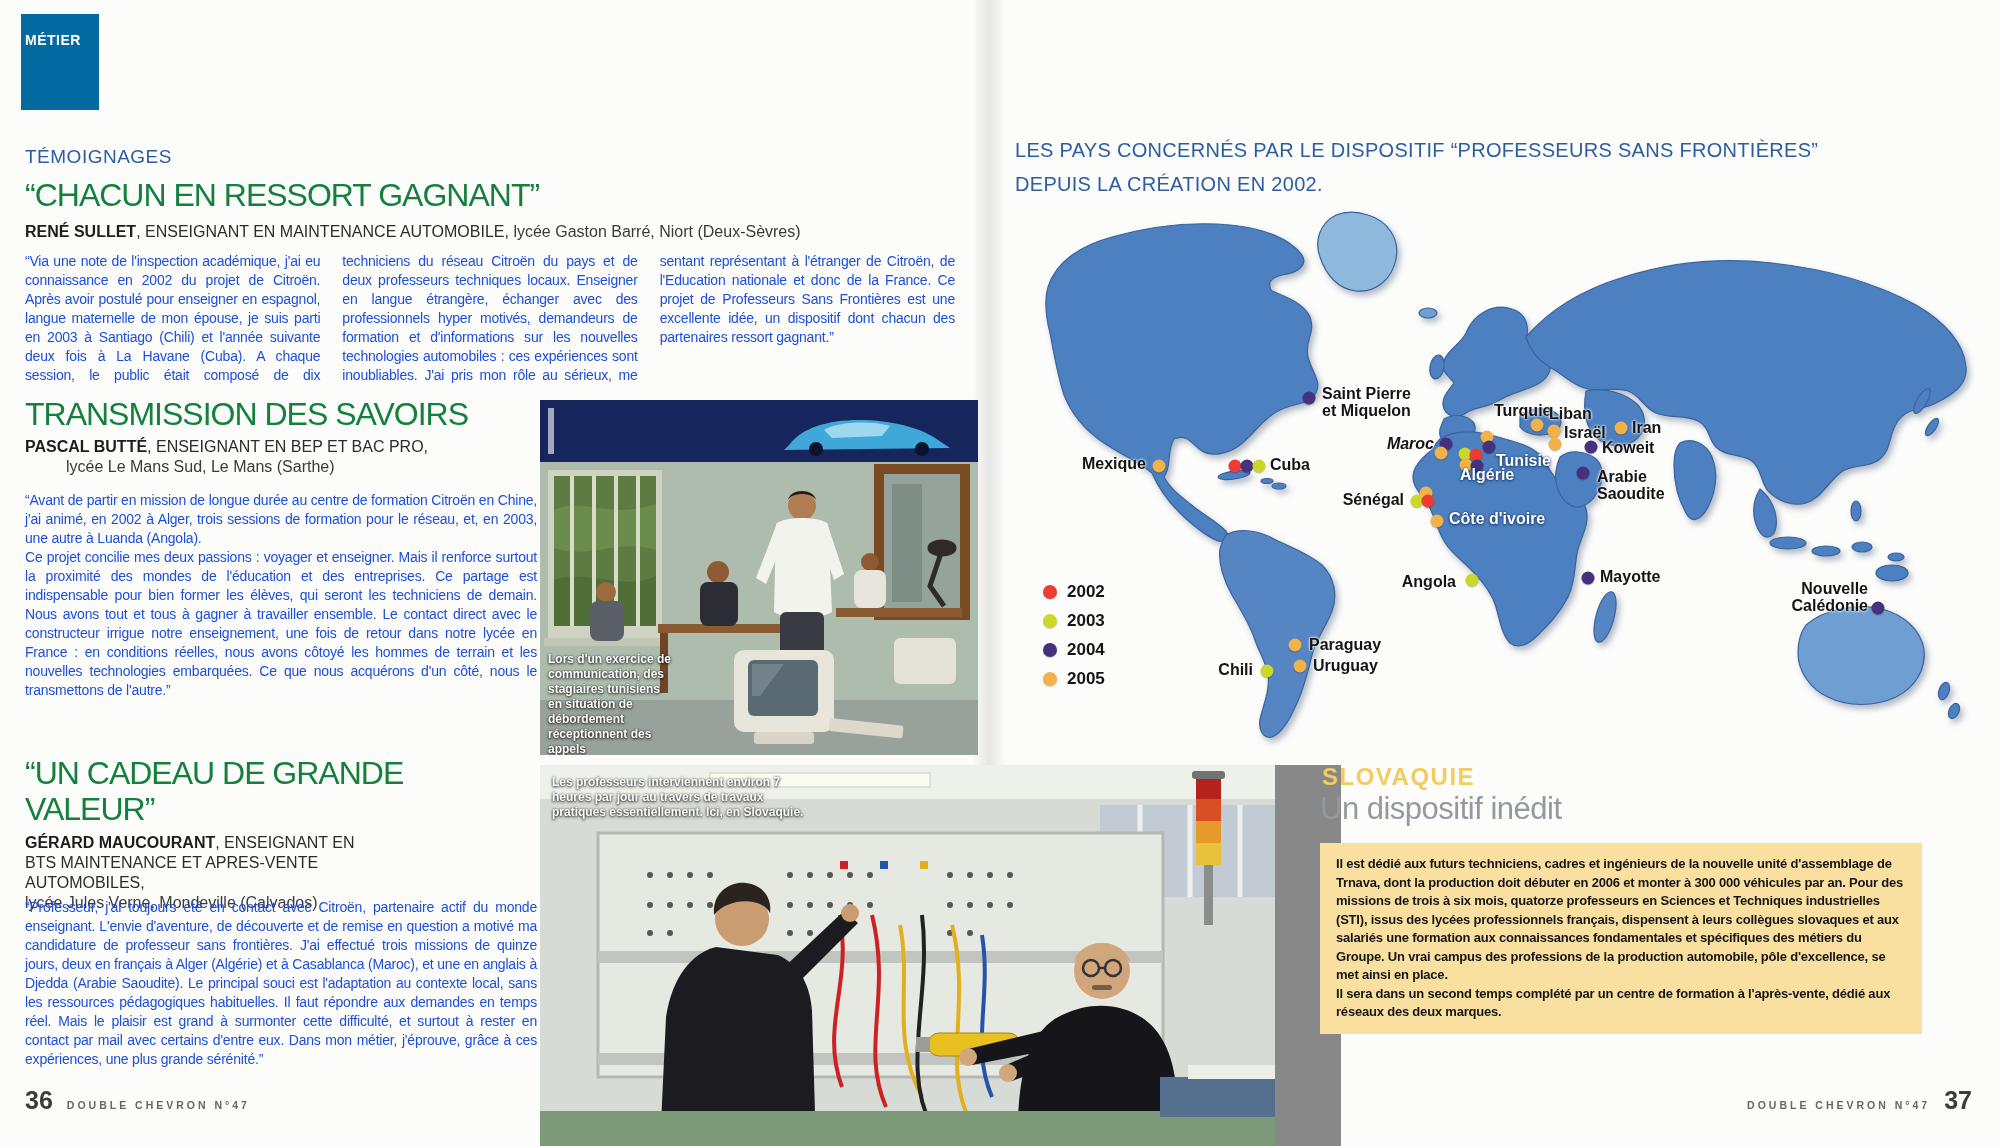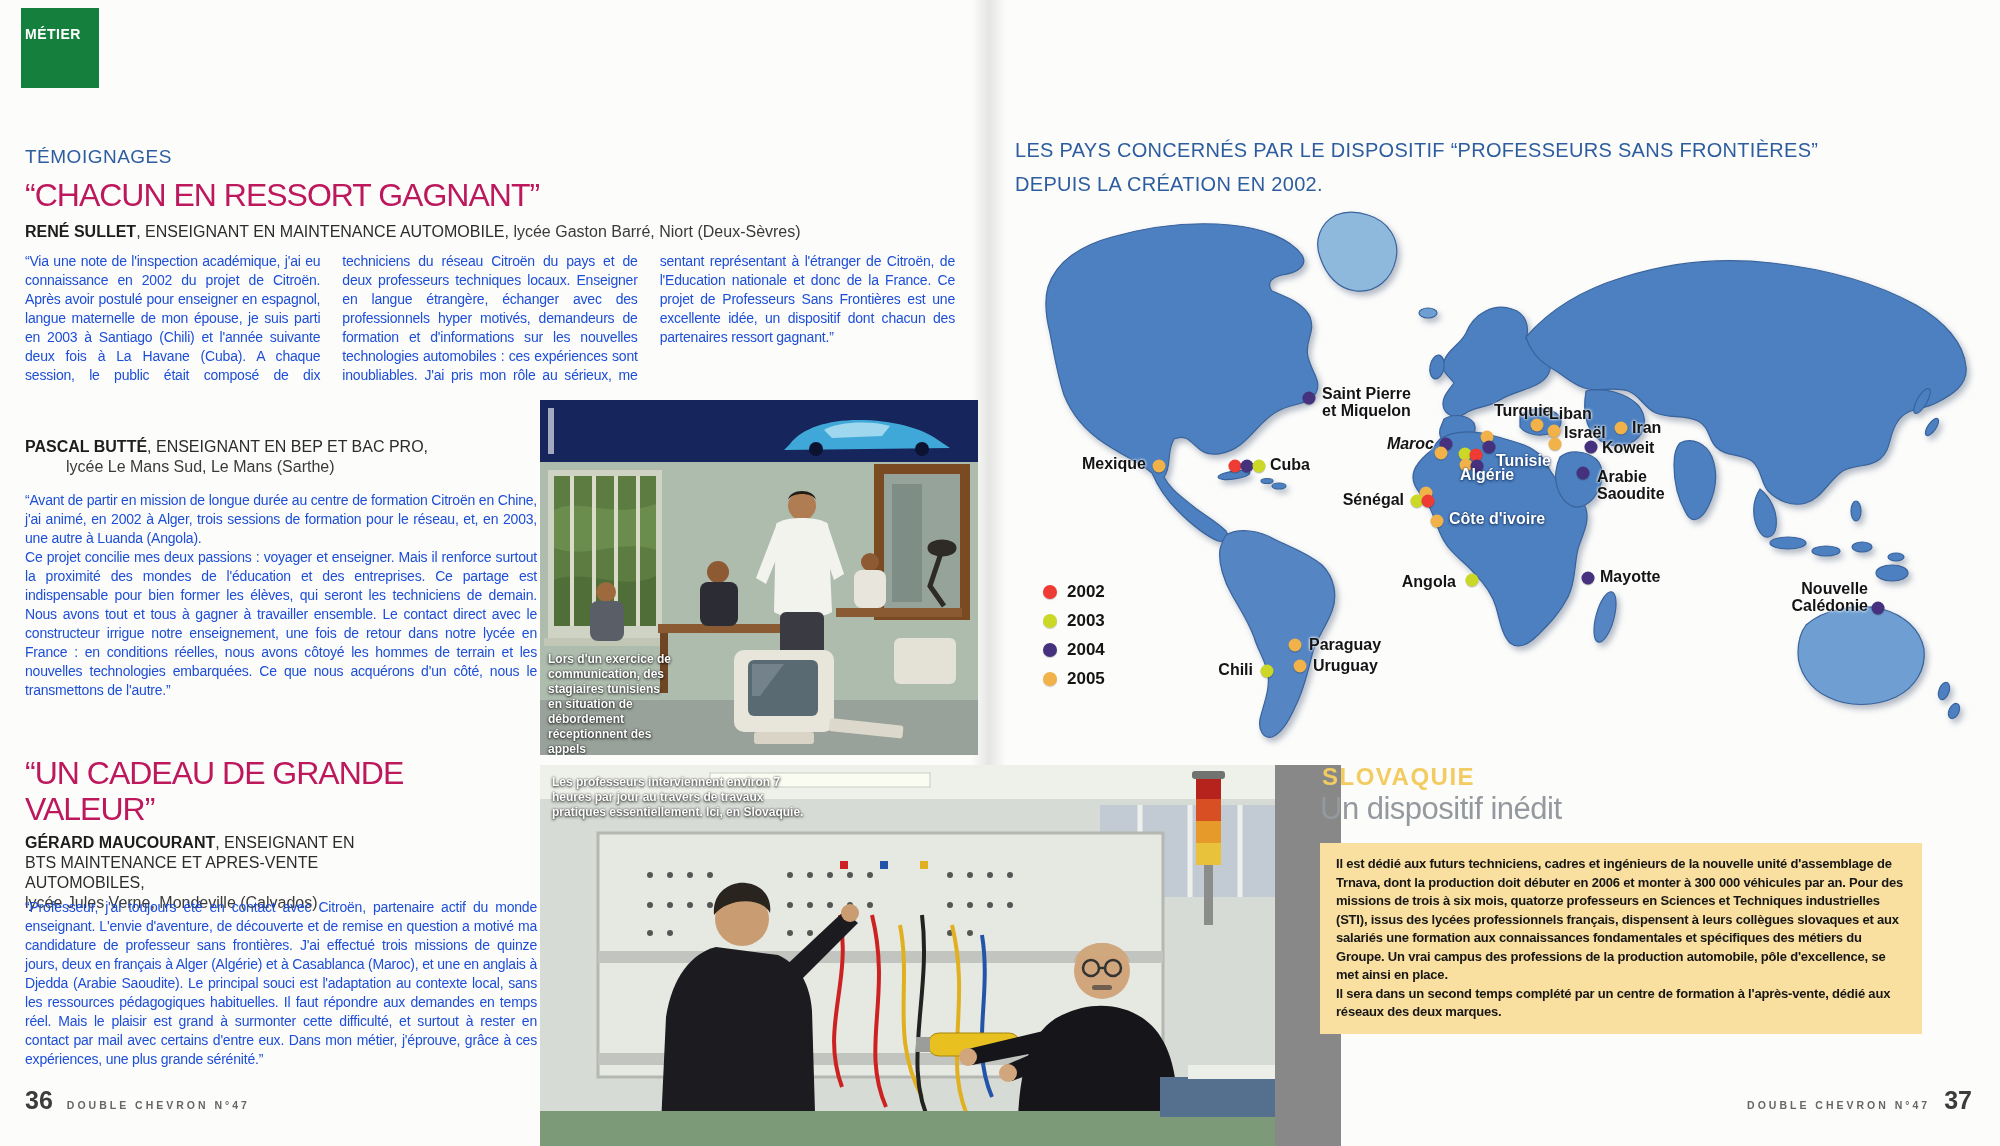--- a/index.html
+++ b/index.html
@@ -5,26 +5,26 @@
   html,body{margin:0;padding:0;background:#e8e8e6;}
   #page{position:relative;width:2000px;height:1146px;background:#fcfcfb;overflow:hidden;
         font-family:"Liberation Sans",sans-serif;color:#222;}
   .abs{position:absolute;}
 
   
   #gutter{left:972px;top:0;width:34px;height:1146px;
           background:linear-gradient(90deg,rgba(0,0,0,0),rgba(90,90,90,.14) 50%,rgba(0,0,0,0));}
 
   
-  #metier-tab{left:21px;top:8px;width:78px;height:80px;background:#15803d;}
+  #metier-tab{left:21px;top:14px;width:78px;height:96px;background:#0369a1;}
   #metier-tab span{display:block;padding:18px 0 0 4px;color:#fff;font-weight:bold;font-size:14px;letter-spacing:.5px;}
 
   
   .kicker{color:#2d5d9f;font-size:19px;font-weight:500;letter-spacing:.5px;}
-  .headline{color:#be185d;font-size:32px;font-weight:500;letter-spacing:-1px;line-height:36px;}
+  .headline{color:#15803d;font-size:32px;font-weight:500;letter-spacing:-1px;line-height:36px;}
   .byline{font-size:16px;line-height:20px;color:#333;}
   .byline .bname{font-weight:bold;color:#1d1d1d;}
   .byline .brole{color:#2c2c2c;}
   .byline .bschool{color:#3a3a3a;}
   .bodytext{font-size:14px;line-height:19px;letter-spacing:-.2px;color:#1d4ed8;text-align:justify;}
   .bodytext p{margin:0;}
 
   #a1-body{column-count:3;column-gap:22px;height:134px;overflow:hidden;}
 
   
@@ -72,20 +72,21 @@
 
   <div class="abs kicker" style="left:25px;top:146px;">TÉMOIGNAGES</div>
   <div class="abs headline" style="left:25px;top:177px;">“CHACUN EN RESSORT GAGNANT”</div>
   <div class="abs byline" style="left:25px;top:222px;width:940px;">
     <span class="bname">RENÉ SULLET</span><span class="brole">, ENSEIGNANT EN MAINTENANCE AUTOMOBILE, </span><span class="bschool">lycée Gaston Barré, Niort (Deux-Sèvres)</span>
   </div>
   <div id="a1-body" class="abs bodytext" style="left:25px;top:252px;width:930px;">
     <p>“Via une note de l'inspection académique, j'ai eu connaissance en 2002 du projet de Citroën. Après avoir postulé pour enseigner en espagnol, langue maternelle de mon épouse, je suis parti en 2003 à Santiago (Chili) et l'année suivante deux fois à La Havane (Cuba). A chaque session, le public était composé de dix techniciens du réseau Citroën du pays et de deux professeurs techniques locaux. Enseigner en langue étrangère, échanger avec des professionnels hyper motivés, demandeurs de formation et d'informations sur les nouvelles technologies automobiles : ces expériences sont inoubliables. J'ai pris mon rôle au sérieux, me sentant représentant à l'étranger de Citroën, de l'Education nationale et donc de la France. Ce projet de Professeurs Sans Frontières est une excellente idée, un dispositif dont chacun des partenaires ressort gagnant.”</p>
   </div>
 
+  <div class="abs headline" style="left:25px;top:396px;">TRANSMISSION DES SAVOIRS</div>
   <div class="abs byline" style="left:25px;top:437px;width:500px;">
     <span class="bname">PASCAL BUTTÉ</span><span class="brole">, ENSEIGNANT EN BEP ET BAC PRO,</span>
     <span class="bschool" style="display:block;margin-left:41px;">lycée Le Mans Sud, Le Mans (Sarthe)</span>
   </div>
   <div class="abs bodytext" style="left:25px;top:491px;width:512px;">
     <p>“Avant de partir en mission de longue durée au centre de formation Citroën en Chine, j'ai animé, en 2002 à Alger, trois sessions de formation pour le réseau, et, en 2003, une autre à Luanda (Angola).</p>
     <p>Ce projet concilie mes deux passions : voyager et enseigner. Mais il renforce surtout la proximité des mondes de l'éducation et des entreprises. Ce partage est indispensable pour bien former les élèves, qui seront les techniciens de demain. Nous avons tout et tous à gagner à travailler ensemble. Le contact direct avec le constructeur irrigue notre enseignement, une fois de retour dans notre lycée en France : en conditions réelles, nous avons côtoyé les hommes de terrain et les nouvelles technologies embarquées. Ce que nous acquérons d'un côté, nous le transmettons de l'autre.”</p>
   </div>
 
   <div class="abs headline" style="left:25px;top:755px;width:470px;">“UN CADEAU DE GRANDE VALEUR”</div>

